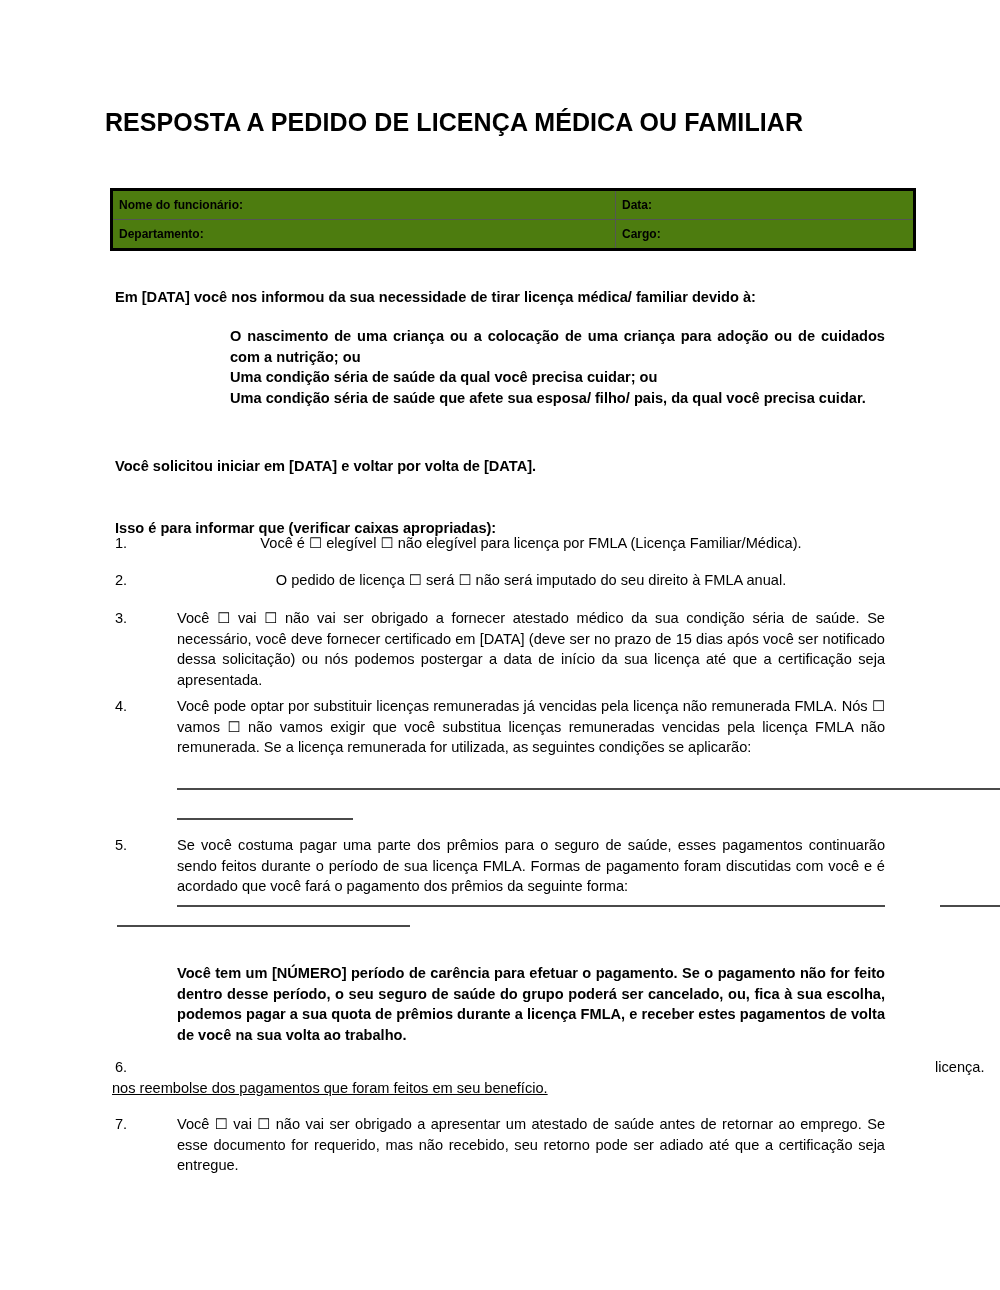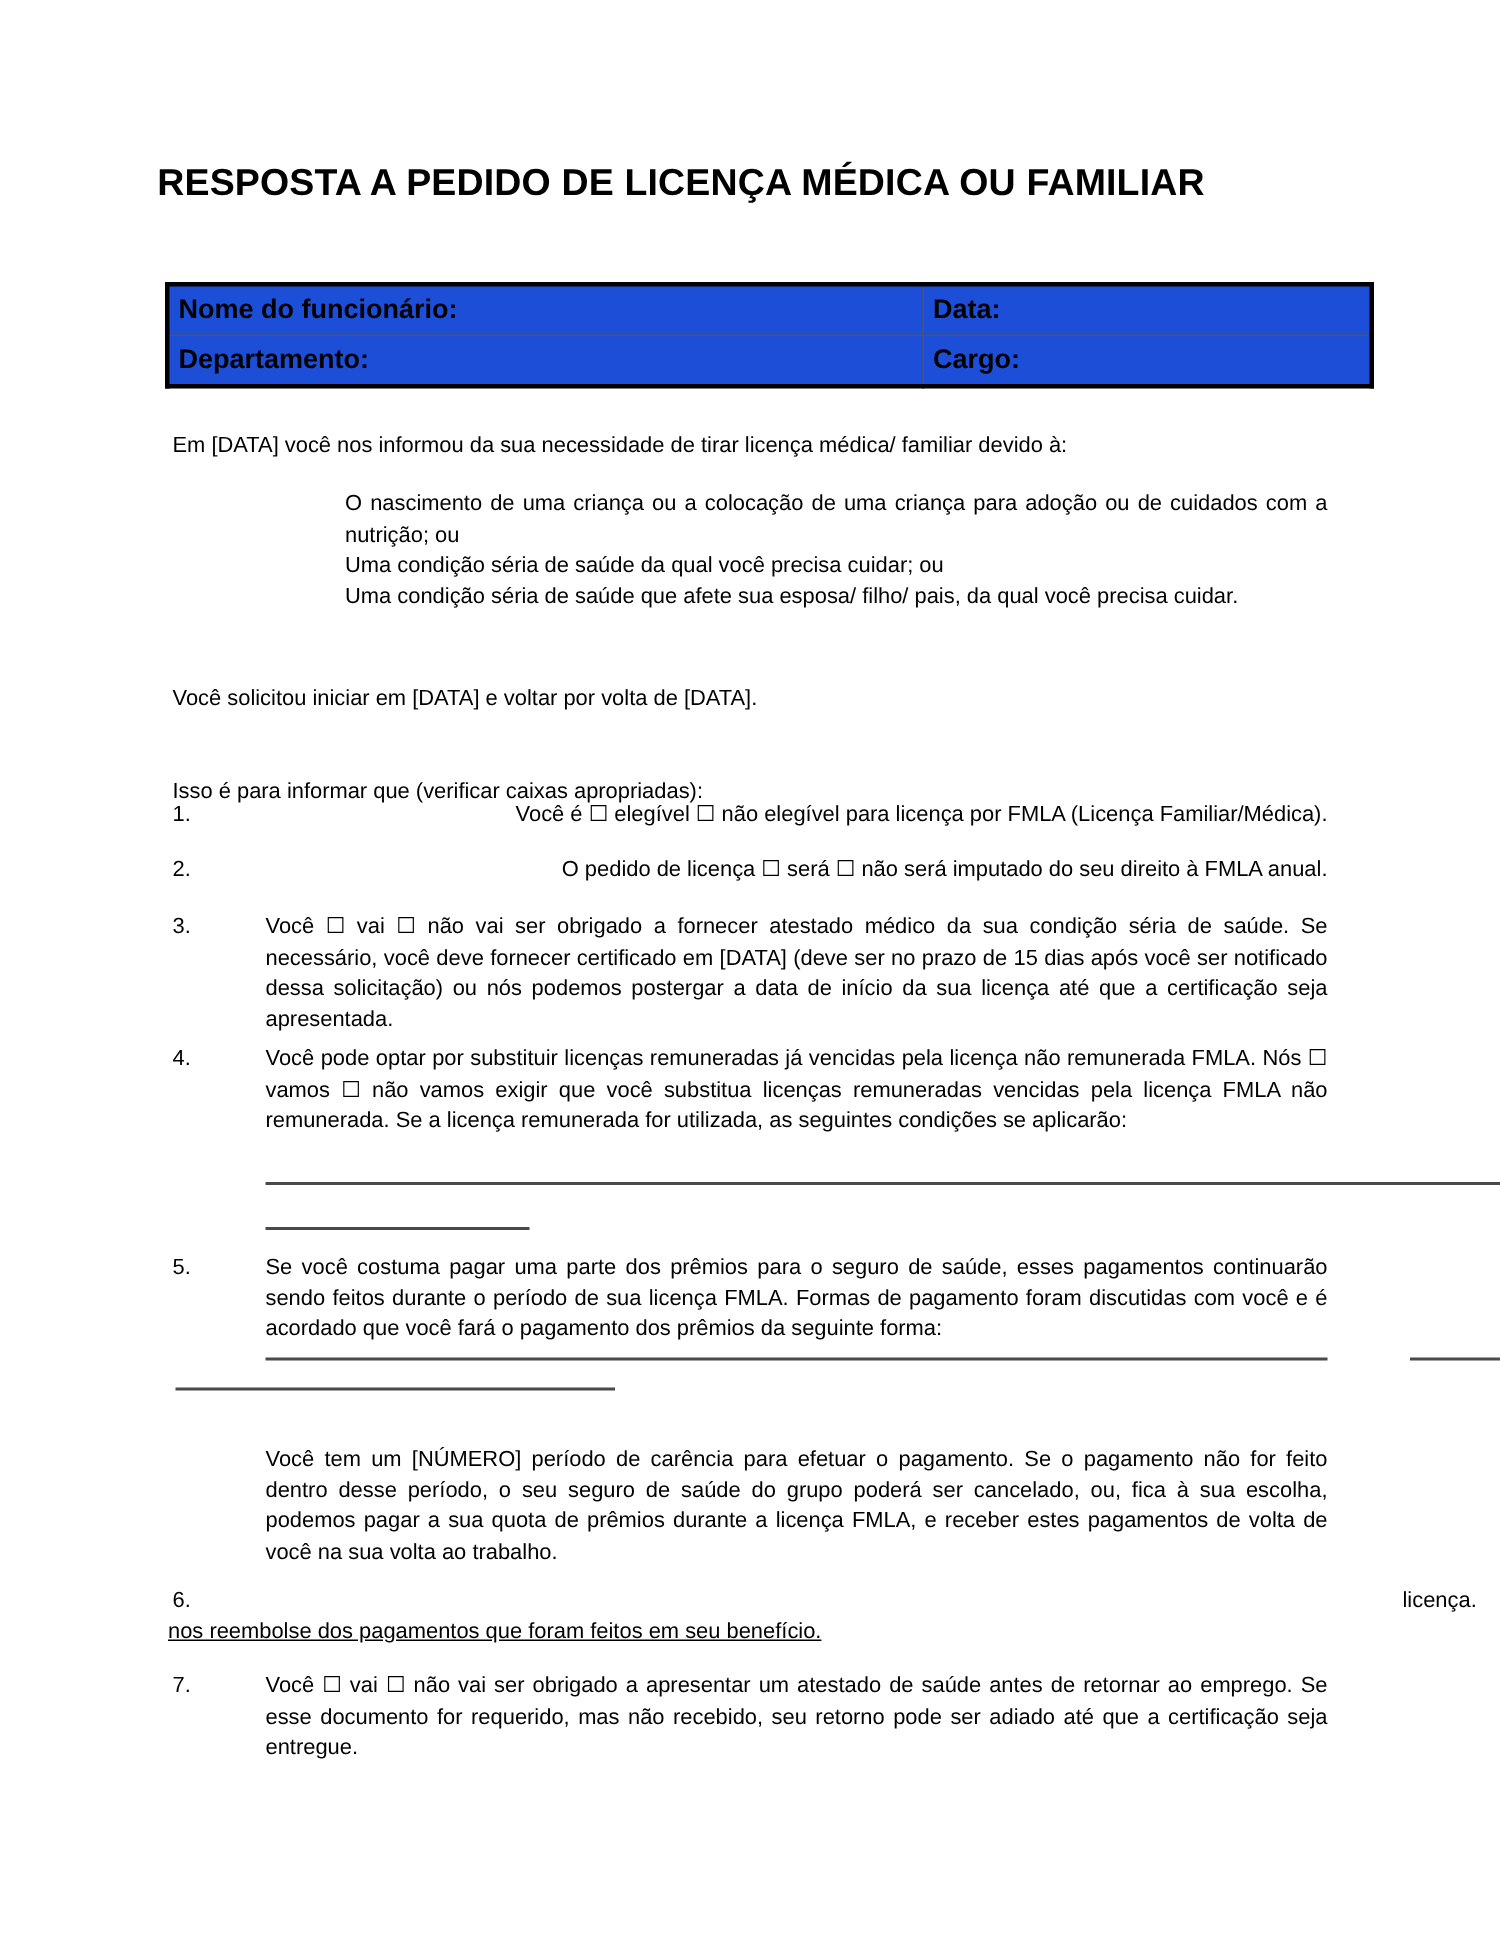--- a/index.html
+++ b/index.html
@@ -39,36 +39,37 @@
     left: 110px;
     top: 188px;
     width: 775px;
     border-collapse: collapse;
     border: 3px solid #000000;
     background: #e6e6e6;
     table-layout: fixed;
   }
   .info-table td {
     border: 1px solid #555555;
-    background: #1d4ed8;
-    font-size: 18px;
+    background: #4d7c0f;
+    font-size: 12px;
     font-weight: bold;
     padding: 5px 6px 6px 6px;
     height: 17px;
     vertical-align: middle;
     margin-top: 20px;
   }
   .info-table td.col-left  { width: 490px; }
   .info-table td.col-right { width: 285px; }
 
   
   .tblock {
     position: absolute;
     font-size: 14.6px;
     line-height: 20.5px;
+    font-weight: bold;
   }
   .justify { text-align: justify; }
 
   
   .intro-line   { left: 115px; top: 287px; width: 770px; }
 
   
   .reasons-block { left: 230px; top: 326px; width: 655px; }
   .reasons-block .rline { display: block; }
 
@@ -86,21 +87,21 @@
     position: absolute;
     left: 0;
     top: 0;
     width: 62px;
     text-align: left;
   }
   .item .body {
     margin-left: 62px;
     text-align: justify;
   }
-  .item .body.nojust { text-align: right; }
+  .item .body.nojust { text-align: center; }
 
   .item-1 { left: 115px; top: 533px; width: 770px; }
   .item-2 { left: 115px; top: 570px; width: 770px; }
   .item-3 { left: 115px; top: 608px; width: 770px; }
   .item-4 { left: 115px; top: 696px; width: 770px; }
   .item-5 { left: 115px; top: 835px; width: 770px; }
   .item-7 { left: 115px; top: 1114px; width: 770px; }
 
   
   .item-6 {

